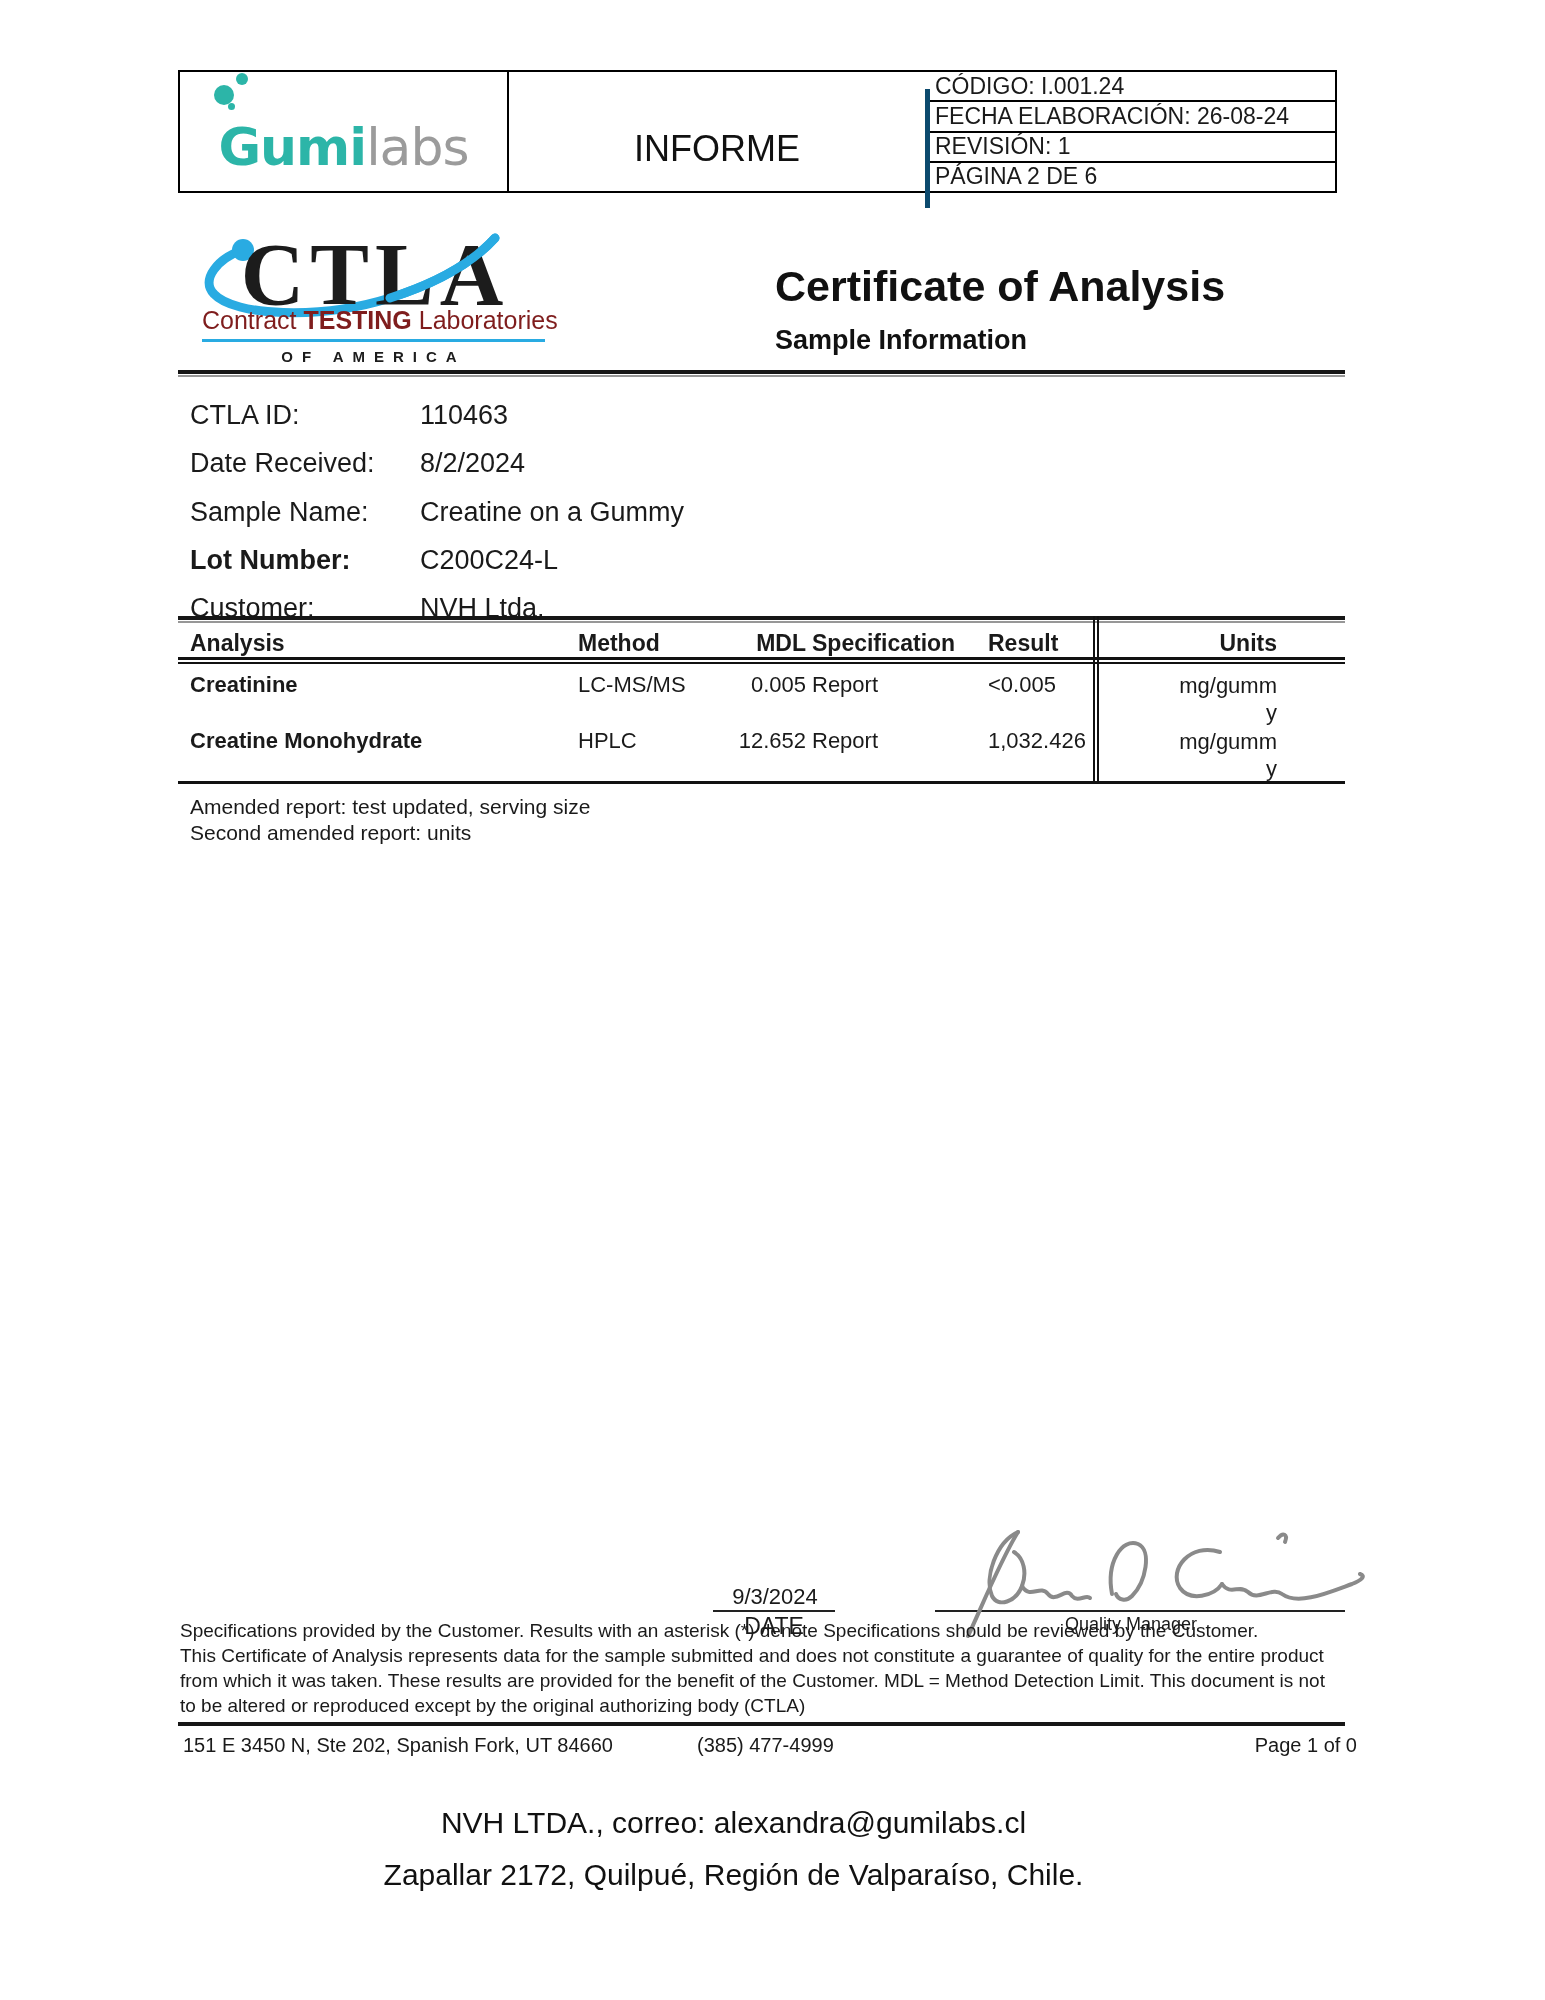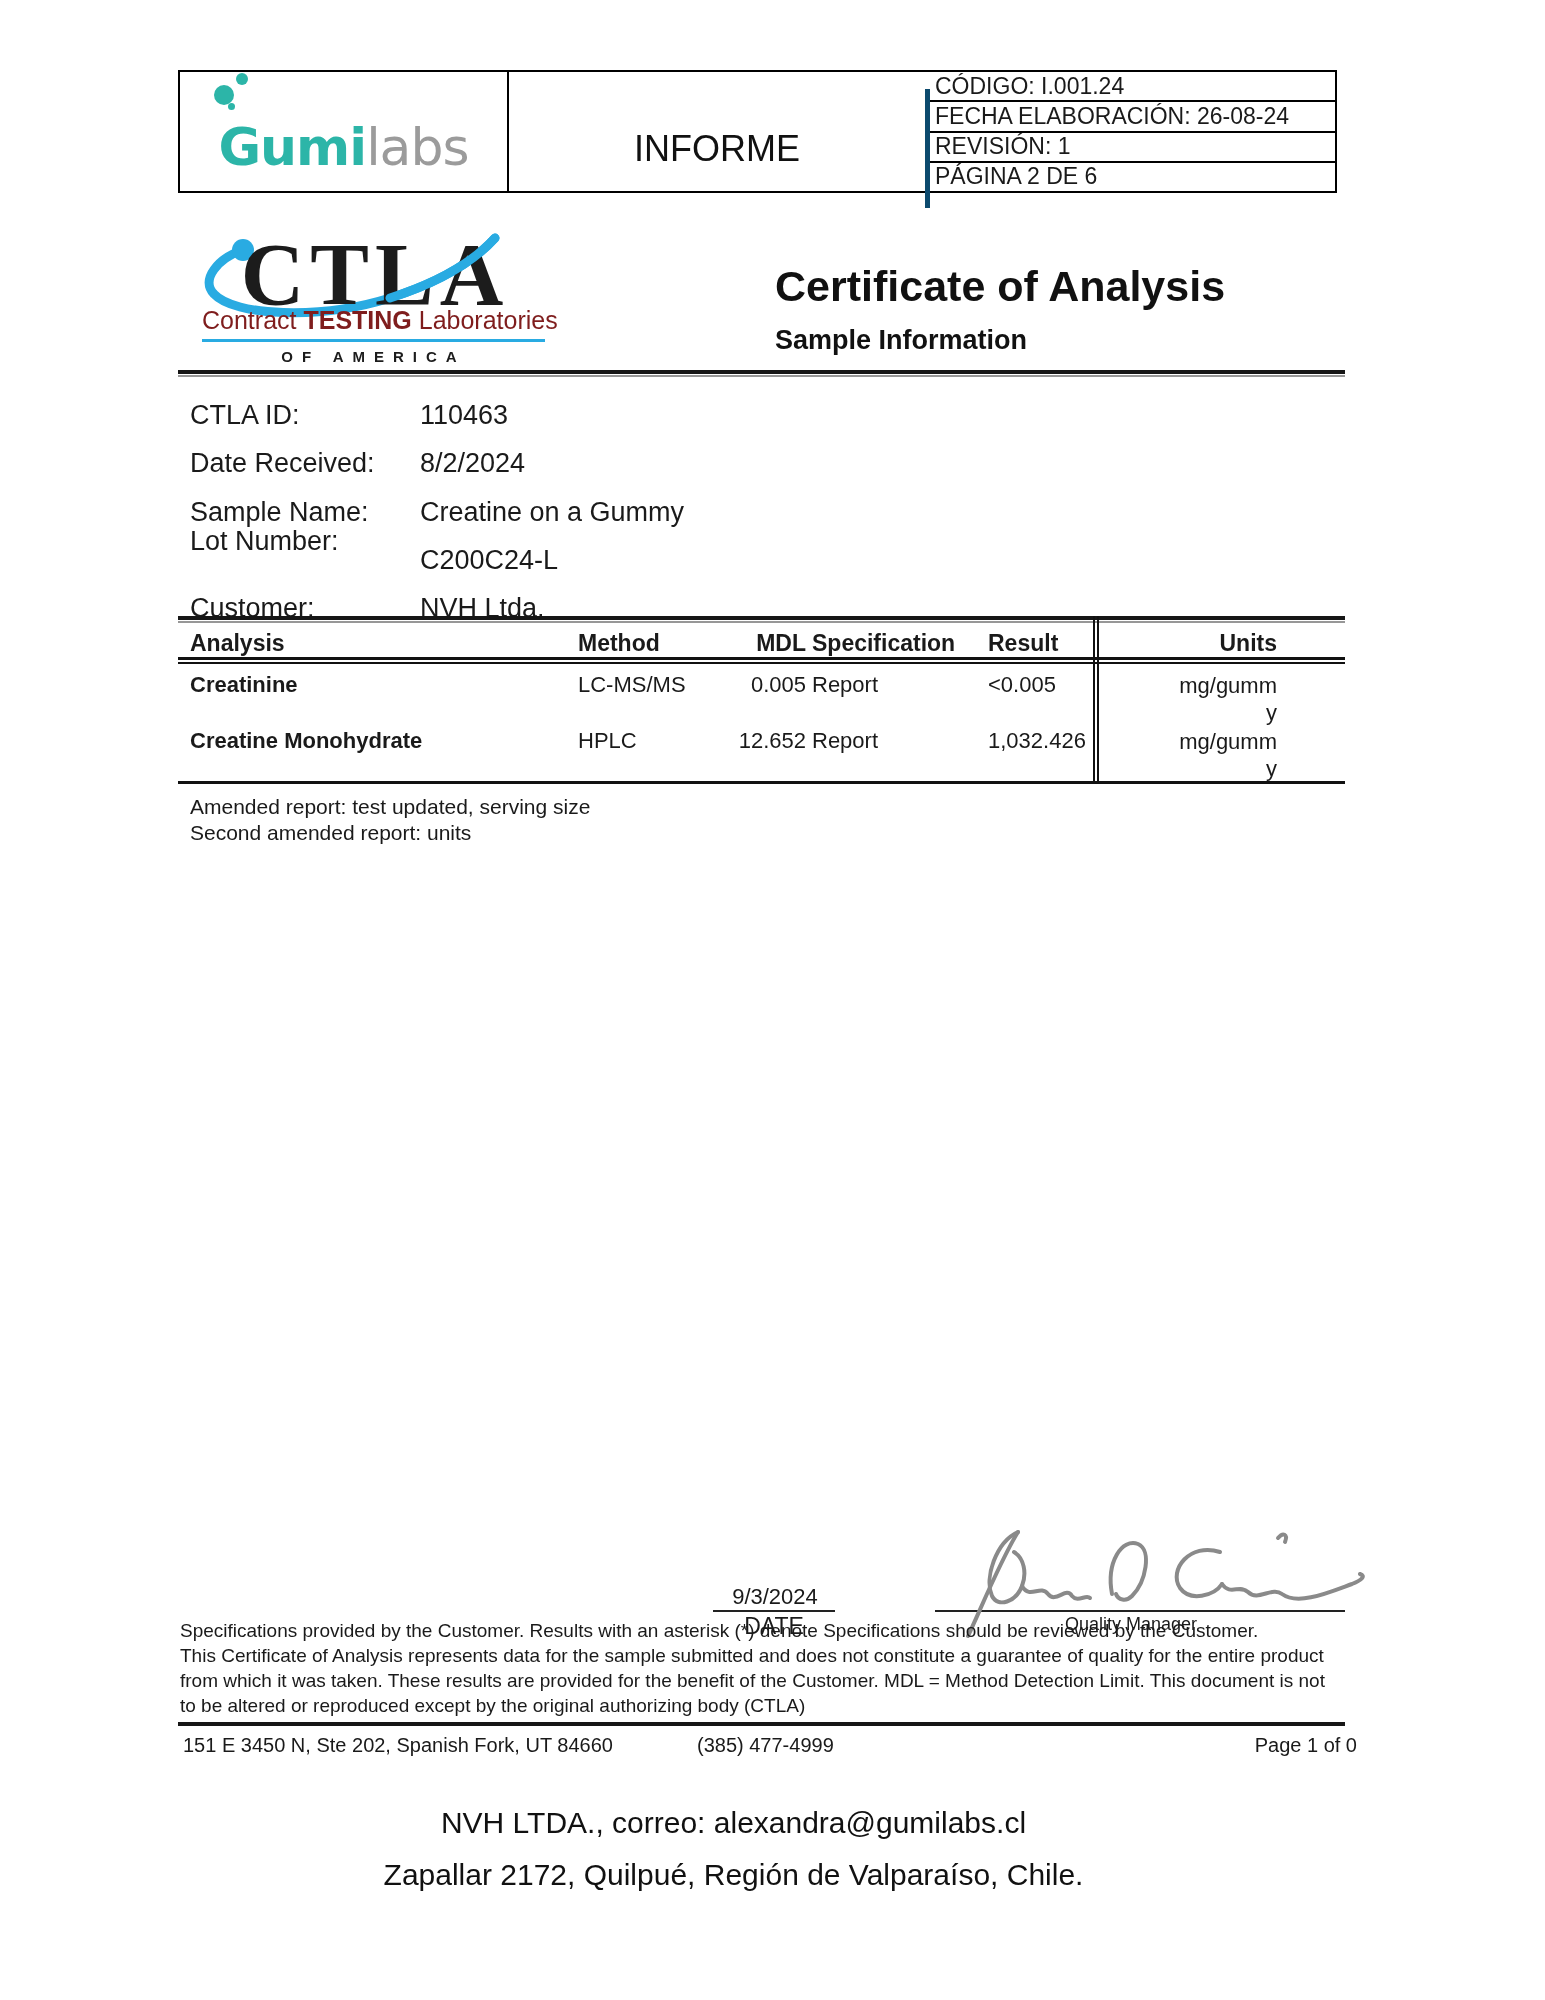--- a/index.html
+++ b/index.html
@@ -116,21 +116,21 @@
 
   <div class="abs cert-title nowrap">Certificate of Analysis</div>
   <div class="abs cert-subtitle nowrap">Sample Information</div>
 
   <div class="abs si-label nowrap" style="top:400px;">CTLA ID:</div>
   <div class="abs si-value nowrap" style="top:400px;">110463</div>
   <div class="abs si-label nowrap" style="top:448px;">Date Received:</div>
   <div class="abs si-value nowrap" style="top:448px;">8/2/2024</div>
   <div class="abs si-label nowrap" style="top:497px;">Sample Name:</div>
   <div class="abs si-value nowrap" style="top:497px;">Creatine on a Gummy</div>
-  <div class="abs si-label nowrap" style="top:526px;">Lot Number:</div>
+  <div class="abs si-label nowrap" style="top:545px;font-weight:bold;">Lot Number:</div>
   <div class="abs si-value nowrap" style="top:545px;">C200C24-L</div>
   <div class="abs si-label nowrap" style="top:593px;">Customer:</div>
   <div class="abs si-value nowrap" style="top:593px;">NVH Ltda.</div>
 
   <div class="abs rule-dark" style="left:178px;top:616px;width:1167px;"></div>
   <div class="abs rule-shadow" style="left:178px;top:621px;width:1167px;"></div>
 
   <div class="abs th col-analysis">Analysis</div>
   <div class="abs th col-method">Method</div>
   <div class="abs th col-mdl">MDL</div>

